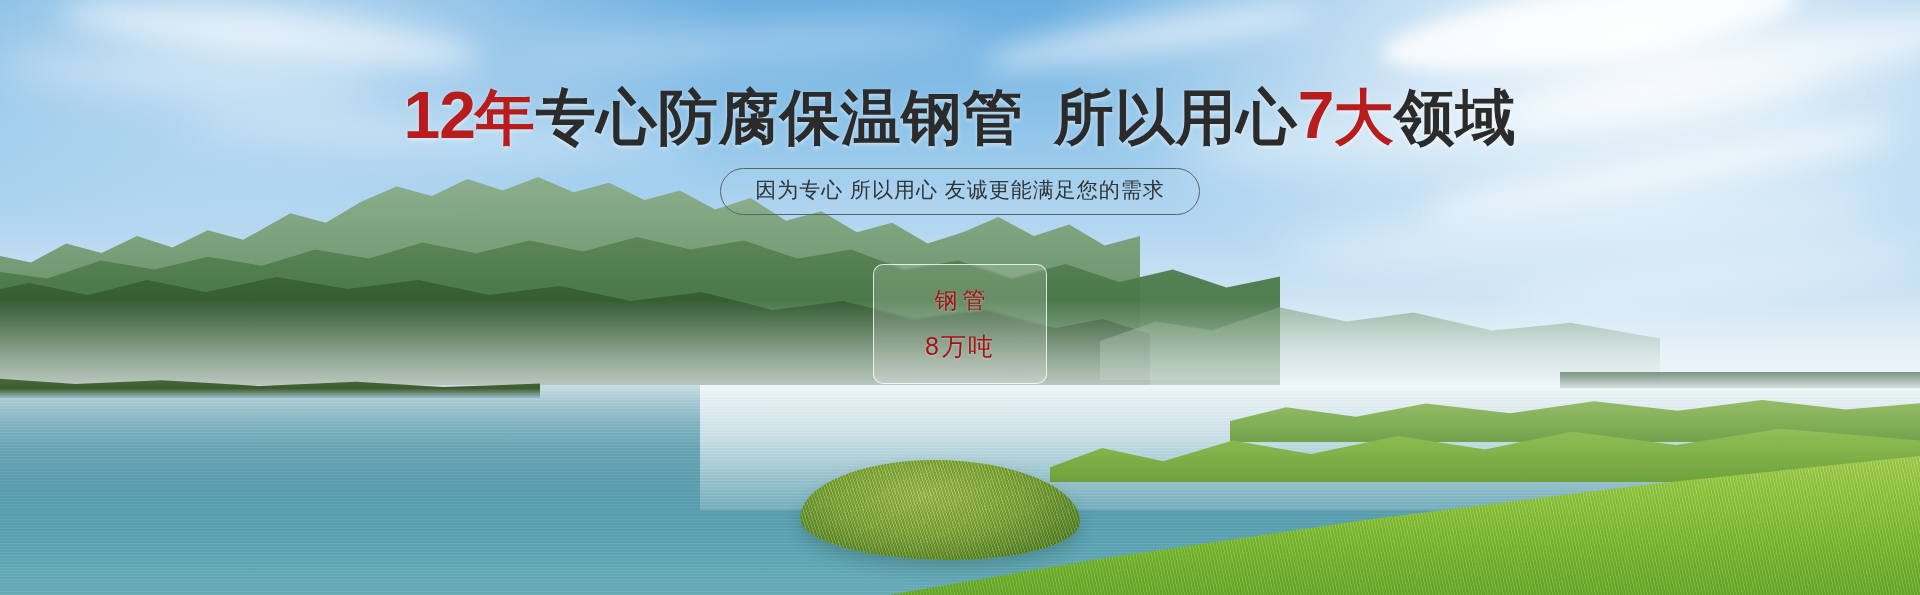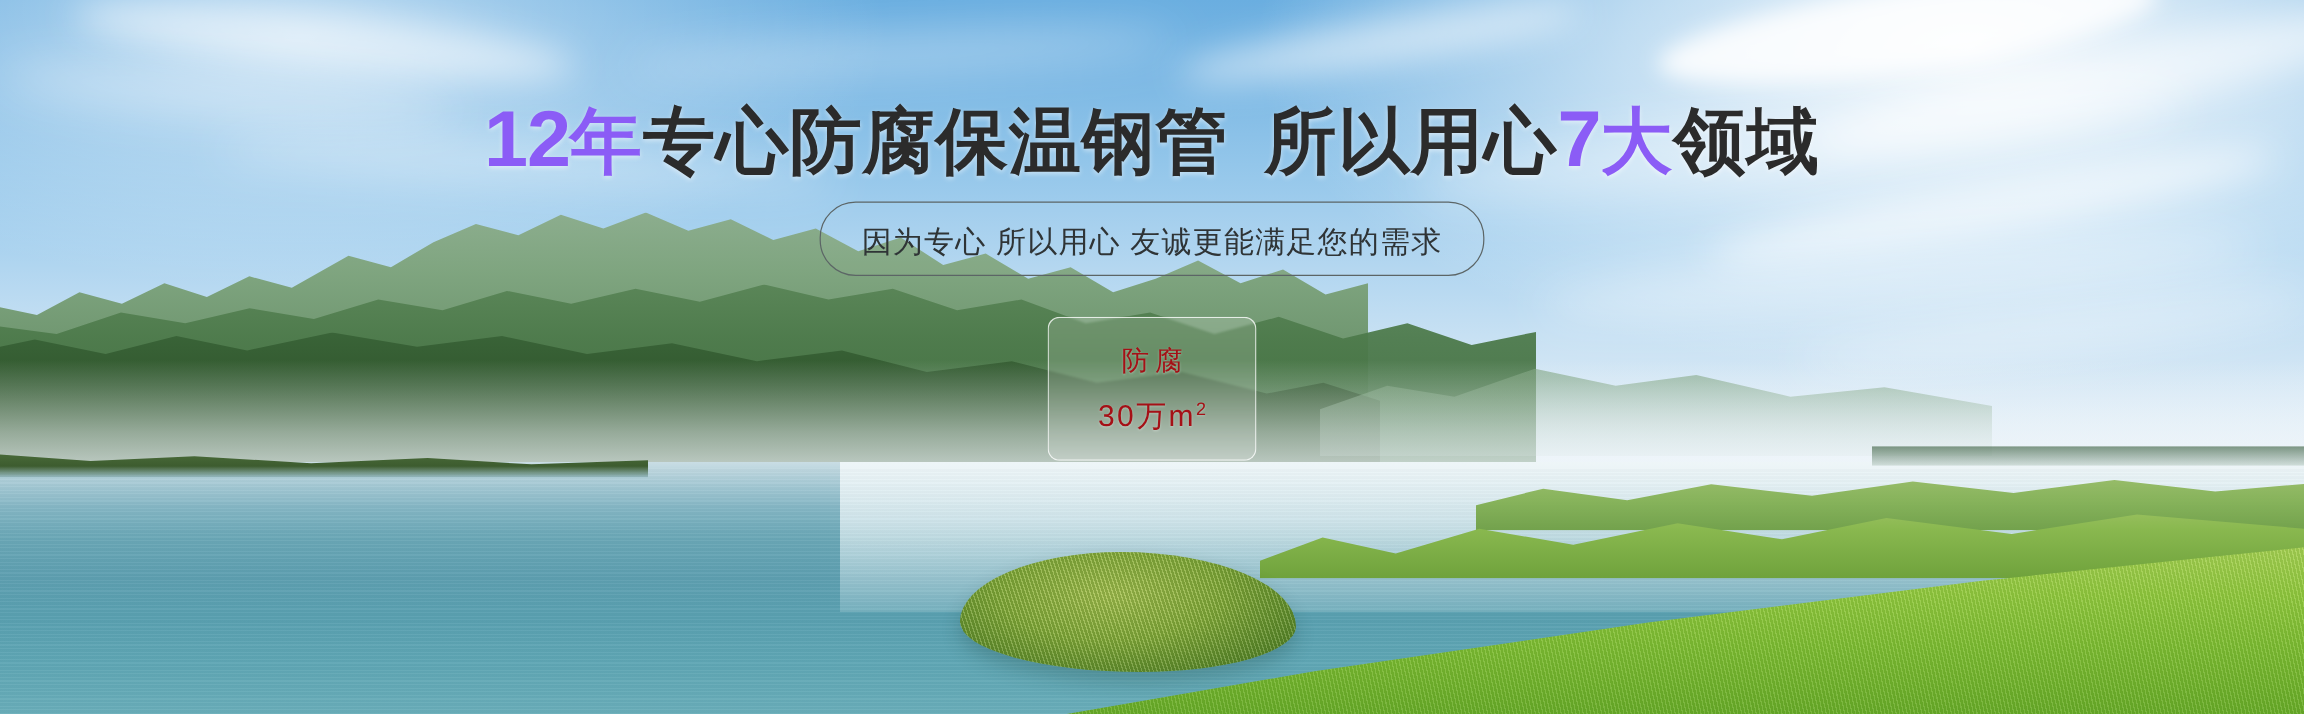--- a/index.html
+++ b/index.html
@@ -159,39 +159,39 @@
   .headline {
     position: absolute; left: 0; top: 82px; width: 1920px;
     text-align: center;
     font-size: 60px; font-weight: 700; line-height: 1;
     letter-spacing: 1px;
     white-space: nowrap;
     color: #2b2b2b;
     text-shadow: 0 2px 4px rgba(255,255,255,.5);
   }
   .headline .red {
-    color: #8b5cf6;
+    color: #b91c1c;
     font-weight: 700;
   }
   .headline .num {
     font-size: 66px;
     letter-spacing: -1px;
   }
   .headline .gap { display: inline-block; width: 30px; }
 
   .subtitle-wrap {
     position: absolute; left: 0; top: 168px; width: 1920px;
     text-align: center;
   }
   .subtitle {
     display: inline-block;
-    padding: 18px 34px 11px;
+    padding: 8px 34px 11px;
     border: 1.5px solid #5c6566;
     border-radius: 30px;
-    font-size: 25px; line-height: 1.25;
+    font-size: 21px; line-height: 1.25;
     color: #2f3436; letter-spacing: 1px;
     white-space: nowrap;
     background: rgba(255,255,255,0.04);
   }
 
   
   .stats {
     position: absolute; left: 0; top: 264px; width: 1920px;
     display: flex; justify-content: center; align-items: flex-start;
     gap: 8px;
@@ -261,22 +261,22 @@
   <div class="headline">
     <span class="red num">12</span><span class="red">年</span><span>专心防腐保温钢管</span><span class="gap"></span><span>所以用心</span><span class="red num">7</span><span class="red">大</span><span>领域</span>
   </div>
 
   <div class="subtitle-wrap">
     <div class="subtitle">因为专心 所以用心 友诚更能满足您的需求</div>
   </div>
 
   <div class="stats">
 
-
     <div class="stat-box">
-      <div class="stat-label">防腐</div>
-      <div class="stat-value"><span>30万m</span><sup>2</sup></div>
+      <div class="stat-label">钢管</div>
+      <div class="stat-value"><span>8万吨</span></div>
     </div>
 
 
+
   </div>
 
 </div>
 
 </body></html>

